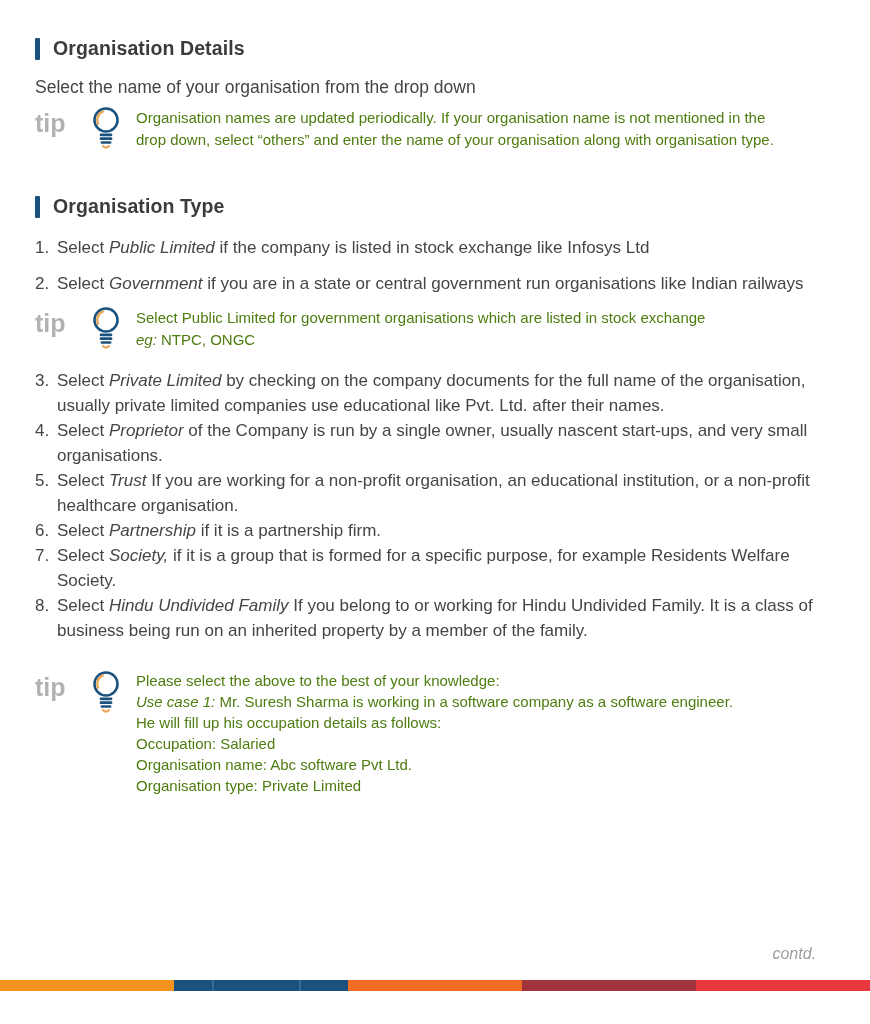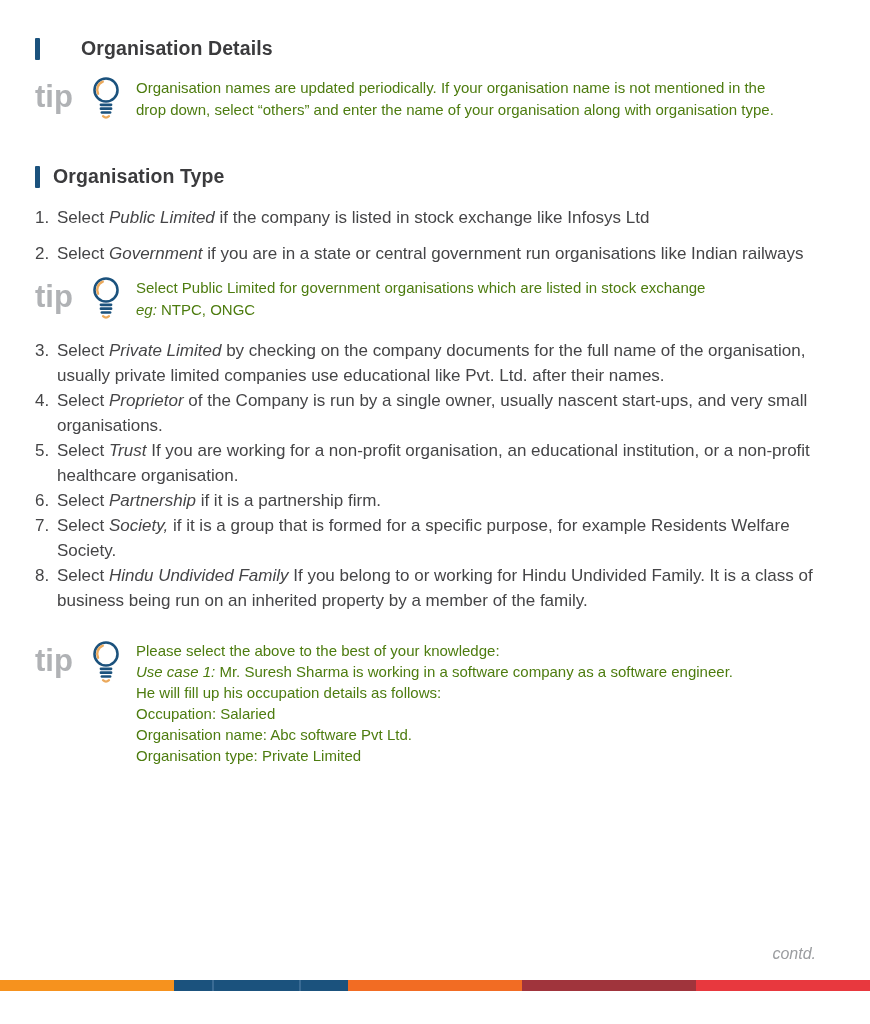--- a/index.html
+++ b/index.html
@@ -23,34 +23,34 @@
     border-radius: 1px;
     margin-right: 13px;
     flex: 0 0 auto;
   }
   .heading-text {
     font-size: 19.5px;
     font-weight: 700;
     color: #3B3B3D;
     letter-spacing: 0.1px;
   }
-  .h1-row { margin-bottom: 15px; gap: 28px; }
+  .h1-row { margin-bottom: 15px; }
   .h2-row { margin-bottom: 17px; }
 
   .intro {
     font-size: 17.5px;
     line-height: 24px;
     color: #454547;
     margin-bottom: 6px;
   }
 
   
   .tip-block { display: flex; align-items: flex-start; }
   .tip-label {
-    font-size: 31px;
+    font-size: 25px;
     font-weight: 700;
     color: #B0B2B5;
     line-height: 1;
     margin-top: 6px;
     width: 48px;
     flex: 0 0 auto;
   }
   .tip-bulb { flex: 0 0 auto; margin: 0 13px 0 6px; }
   .tip-text {
     font-size: 15px;
@@ -112,20 +112,21 @@
 <body>
 
 <div class="page">
   <div class="content">
 
     <div class="heading-row h1-row">
       <div class="accent-bar"></div>
       <div class="heading-text">Organisation Details</div>
     </div>
 
+    <p class="intro">Select the name of your organisation from the drop down</p>
 
     <div class="tip-block tip-1">
       <div class="tip-label">tip</div>
       <svg class="tip-bulb" width="34" height="48" viewBox="0 0 36 50">
         <circle cx="18" cy="15.5" r="12.2" fill="none" stroke="#1B527D" stroke-width="2.7"></circle>
         <path d="M 9.6 19.5 A 9.3 9.3 0 0 1 14.6 6.7" fill="none" stroke="#EBA95C" stroke-width="2.5" stroke-linecap="round"></path>
         <line x1="12.6" y1="31.2" x2="23.4" y2="31.2" stroke="#1B527D" stroke-width="2.7" stroke-linecap="round"></line>
         <line x1="12.6" y1="35.2" x2="23.4" y2="35.2" stroke="#1B527D" stroke-width="2.7" stroke-linecap="round"></line>
         <line x1="13.6" y1="39.2" x2="22.4" y2="39.2" stroke="#1B527D" stroke-width="2.7" stroke-linecap="round"></line>
         <path d="M 14.8 43.2 Q 18 46 21.2 43.2" fill="none" stroke="#EBA95C" stroke-width="2.3" stroke-linecap="round"></path>

